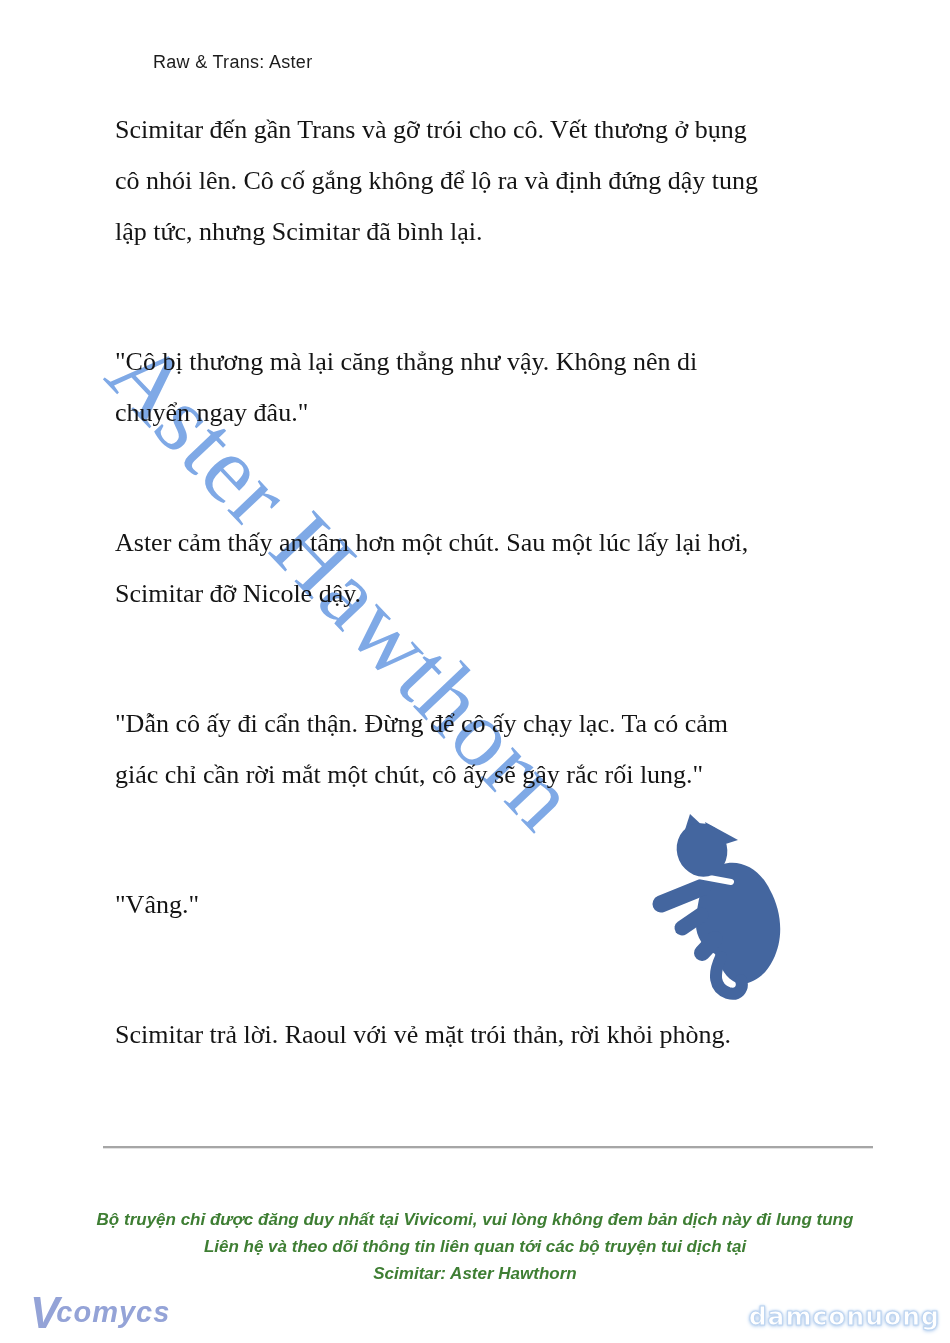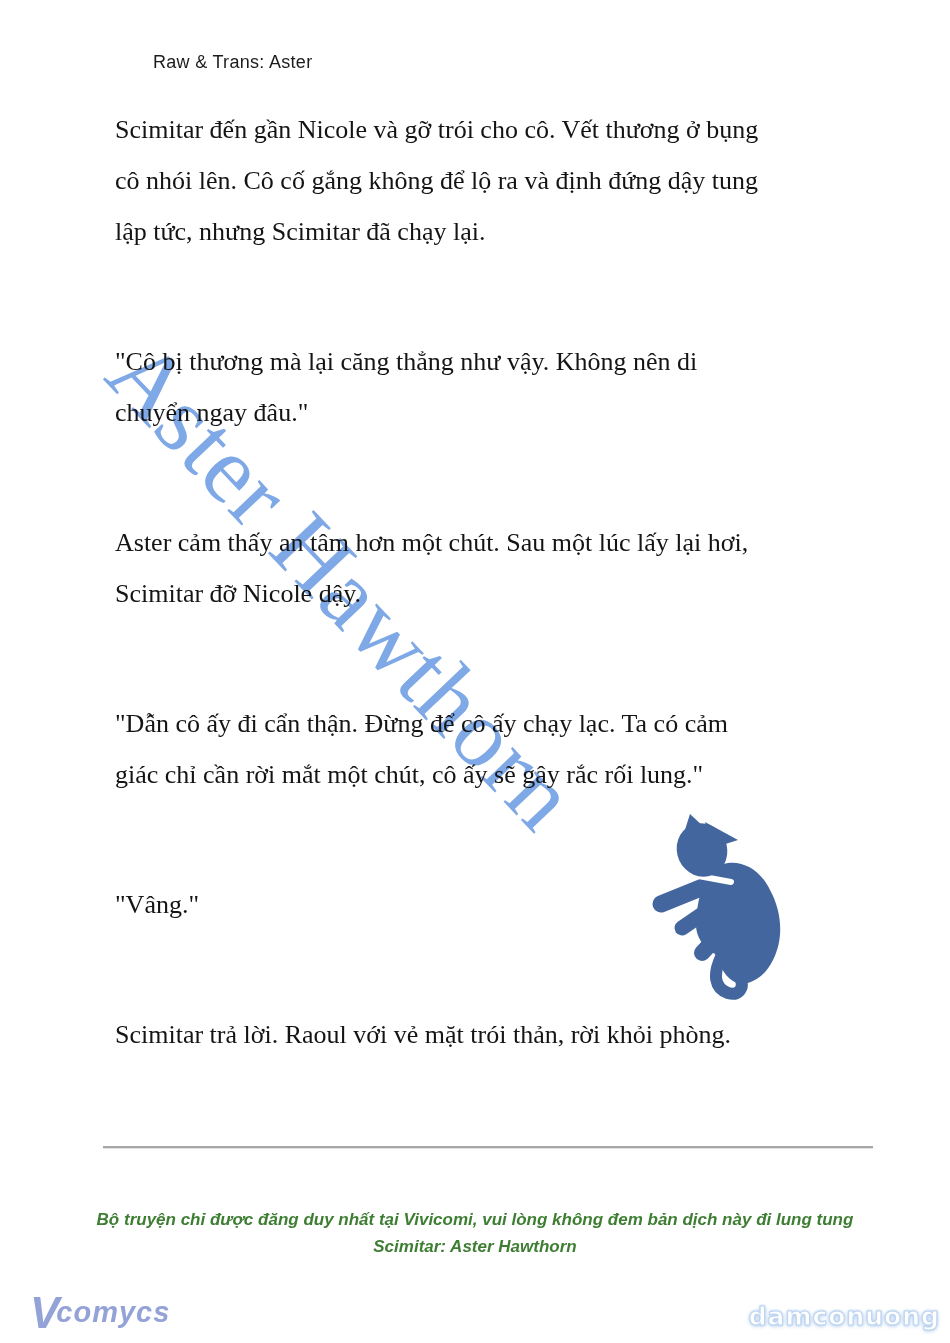--- a/index.html
+++ b/index.html
@@ -56,23 +56,23 @@
 <body>
 
 <div class="page">
 
   <div class="credit">Raw &amp; Trans: Aster</div>
 
   <div class="watermark" style="color: rgb(127, 169, 230);">Aster Hawthorn</div>
 
   <div class="body-text">
       <div class="para">
-        <div class="line">Scimitar đến gần Nicole và gỡ trói cho cô. Vết thương ở bụng</div>
+        <div class="line">Scimitar đến gần Trans và gỡ trói cho cô. Vết thương ở bụng</div>
         <div class="line">cô nhói lên. Cô cố gắng không để lộ ra và định đứng dậy tung</div>
-        <div class="line">lập tức, nhưng Scimitar đã chạy lại.</div>
+        <div class="line">lập tức, nhưng Scimitar đã bình lại.</div>
       </div>
       <div class="para">
         <div class="line">"Cô bị thương mà lại căng thẳng như vậy. Không nên di</div>
         <div class="line">chuyển ngay đâu."</div>
       </div>
       <div class="para">
         <div class="line">Aster cảm thấy an tâm hơn một chút. Sau một lúc lấy lại hơi,</div>
         <div class="line">Scimitar đỡ Nicole dậy.</div>
       </div>
       <div class="para">
@@ -98,20 +98,21 @@
     <line x1="32" y1="62" x2="86" y2="72" stroke="#ffffff" stroke-width="6" stroke-linecap="round"></line>
     <polygon class="cat-fill" points="38,26 45,4 60,18" fill="#44669f"></polygon>
     <polygon class="cat-fill" points="60,12 93,30 68,38" fill="#44669f"></polygon>
     <ellipse class="cat-fill" cx="57" cy="40" rx="25" ry="27" transform="rotate(-24 57 40)" fill="#44669f"></ellipse>
   </svg>
 
   <div class="divider"></div>
 
   <div class="footer" style="color: rgb(62, 126, 51);">
       <div class="fline">Bộ truyện chỉ được đăng duy nhất tại Vivicomi, vui lòng không đem bản dịch này đi lung tung</div>
+      <div class="fline">Liên hệ và theo dõi thông tin liên quan tới các bộ truyện tui dịch tại</div>
       <div class="fline">Scimitar: Aster Hawthorn</div>
     </div>
 
   <div class="vcomycs">
     <span class="initial">V</span><span class="rest">comycs</span>
   </div>
 
   <div class="damconuong">damconuong</div>
 
 </div>

